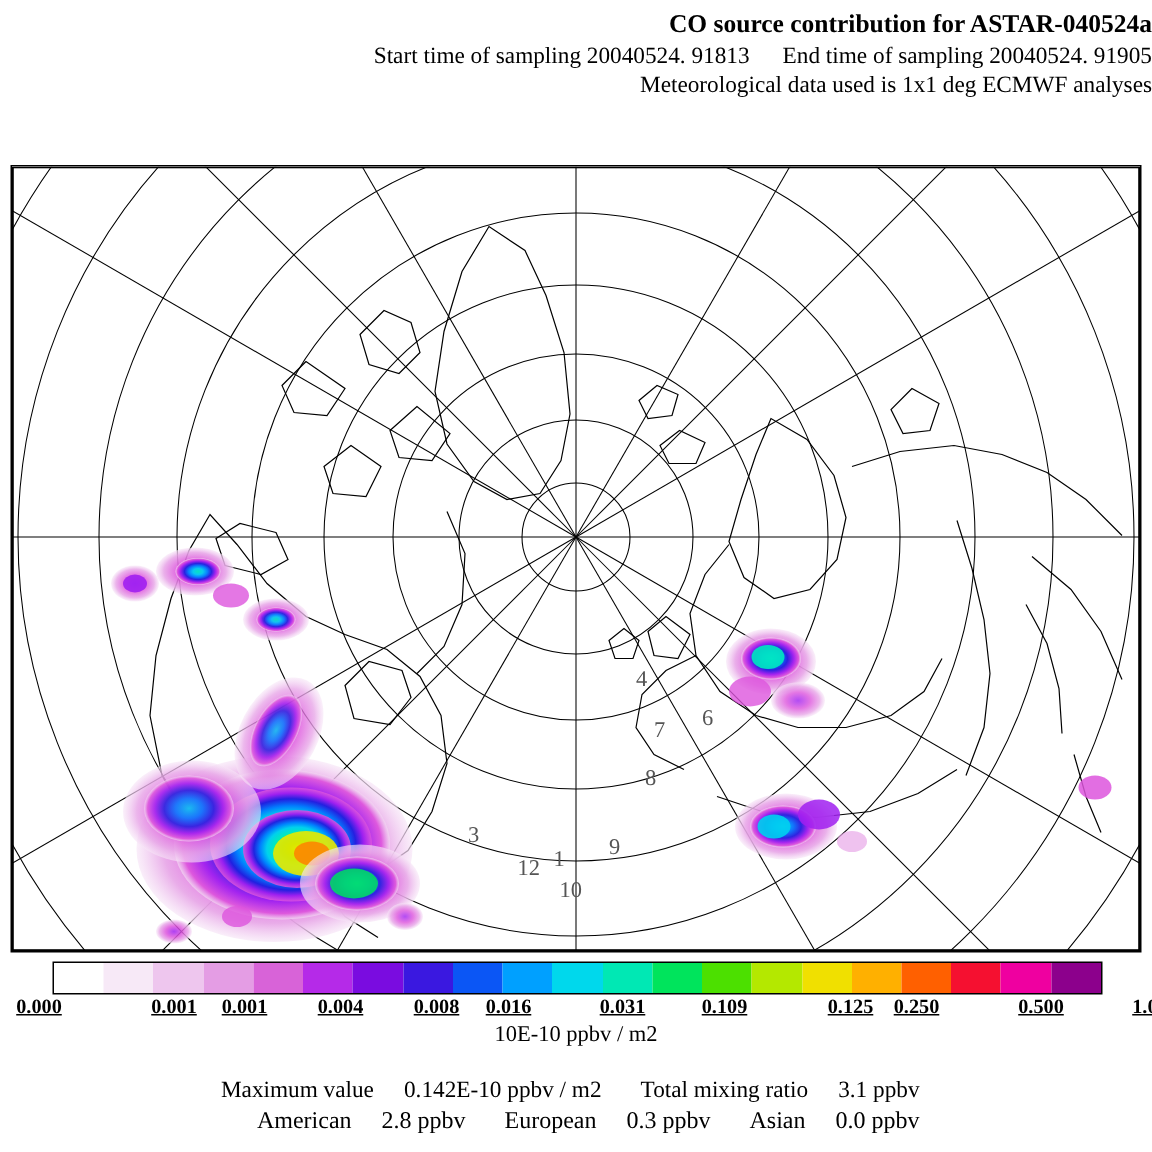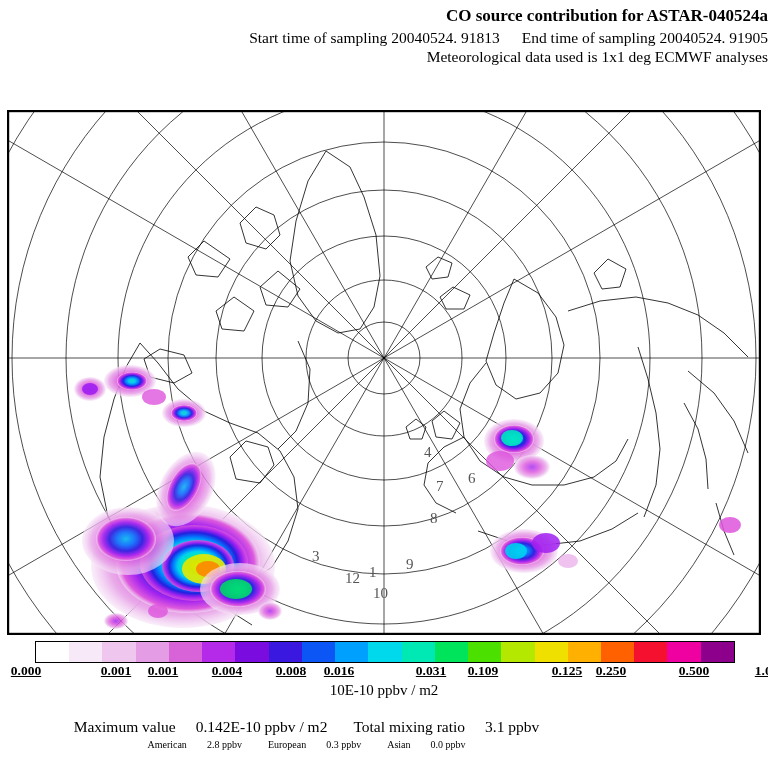--- a/index.html
+++ b/index.html
@@ -87,28 +87,28 @@
     width: 768px;
     text-align: center;
     font-size: 15px;
   }
   
   .footer {
     position: absolute;
     top: 718px;
     left: 0;
     width: 613px;
-    text-align: center;
+    text-align: right;
   }
   .foot-line1 {
     font-size: 15.5px;
     white-space: pre;
   }
   .foot-line2 {
-    font-size: 10px;
+    font-size: 16px;
     white-space: pre;
     margin-top: 3px;
   }
   .sp-a { display: inline-block; width: 26px; }
   .sp-b { display: inline-block; width: 20px; }
 </style>
 </head>
 <body>
 
 <div class="page">
@@ -332,21 +332,21 @@
     </div>
   </div>
 
   <div class="cbar-ticks">
     <span style="left:26px">0.000</span>
     <span style="left:116px">0.001</span>
     <span style="left:163px">0.001</span>
     <span style="left:227px">0.004</span>
     <span style="left:291px">0.008</span>
     <span style="left:339px">0.016</span>
-    <span style="left:431px">0.031</span>
+    <span style="left:415px">0.031</span>
     <span style="left:483px">0.109</span>
     <span style="left:567px">0.125</span>
     <span style="left:611px">0.250</span>
     <span style="left:694px">0.500</span>
     <span style="left:770px">1.000</span>
   </div>
 
   <div class="cbar-unit">10E-10 ppbv / m2</div>
 
   <div class="footer">

